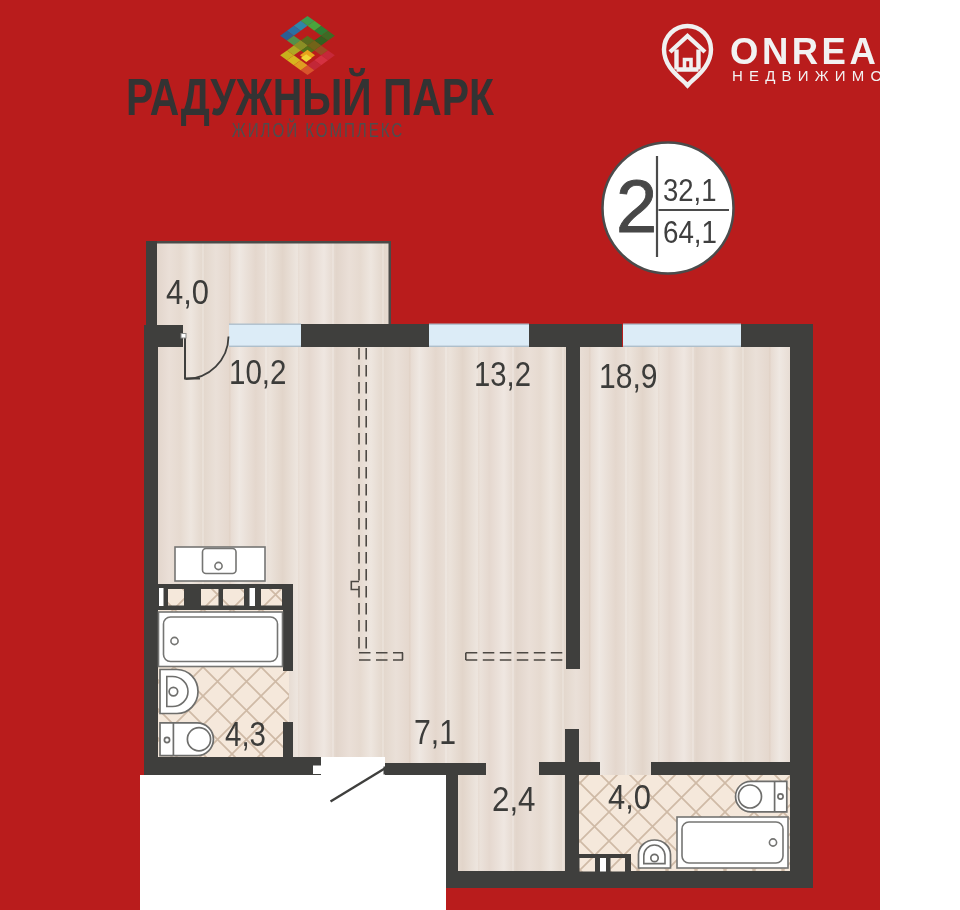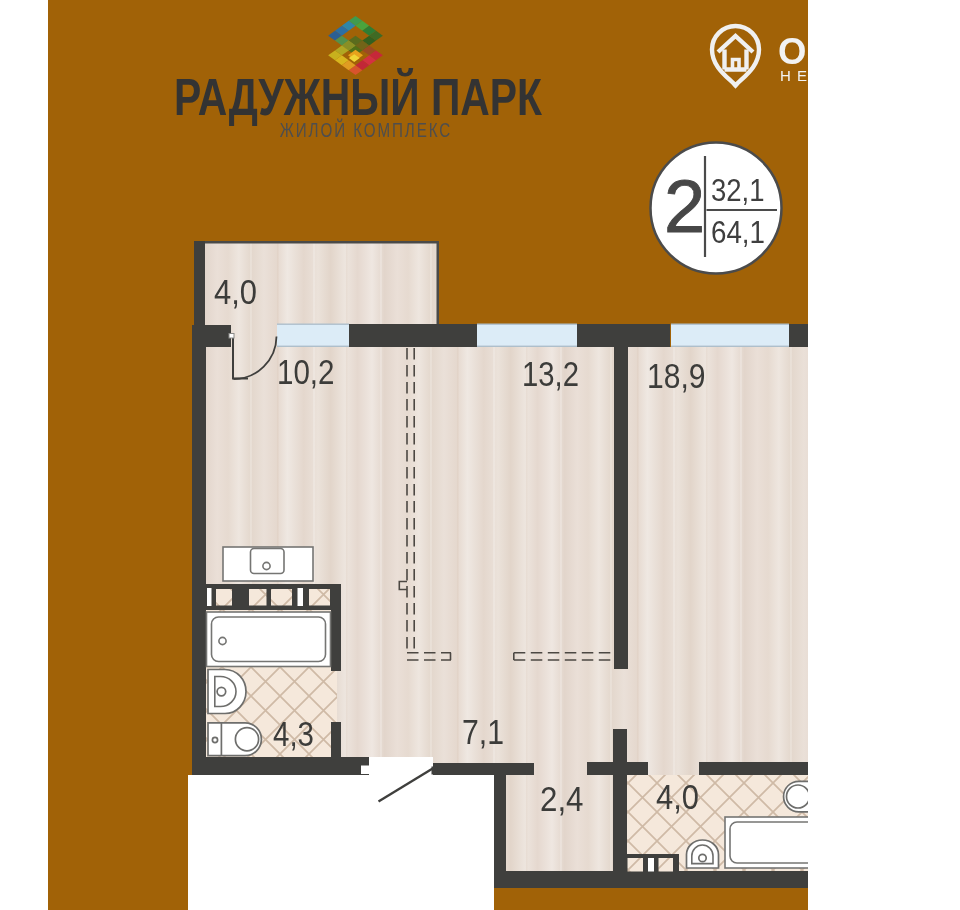--- a/index.html
+++ b/index.html
@@ -1,17 +1,17 @@
 <!DOCTYPE html>
 <html><head>
 <meta charset="utf-8">
 <style>
   html,body{margin:0;padding:0;background:#ffffff;}
-  .page{position:relative;width:760px;height:910px;background:#a16207;overflow:hidden;
-        font-family:"Liberation Sans", sans-serif;margin-left:48px;}
+  .page{position:relative;width:880px;height:910px;background:#b91c1c;overflow:hidden;
+        font-family:"Liberation Sans", sans-serif;}
   svg{position:absolute;left:0;top:0;}
 </style>
 </head>
 <body>
 <div class="page">
 <svg width="960" height="910" viewBox="0 0 960 910">
 <defs>
   <linearGradient id="woodg" x1="0" y1="0" x2="1" y2="0">
     <stop offset="0" stop-color="#e6dad0"></stop>
           <stop offset="0.06" stop-color="#eee6df"></stop>

